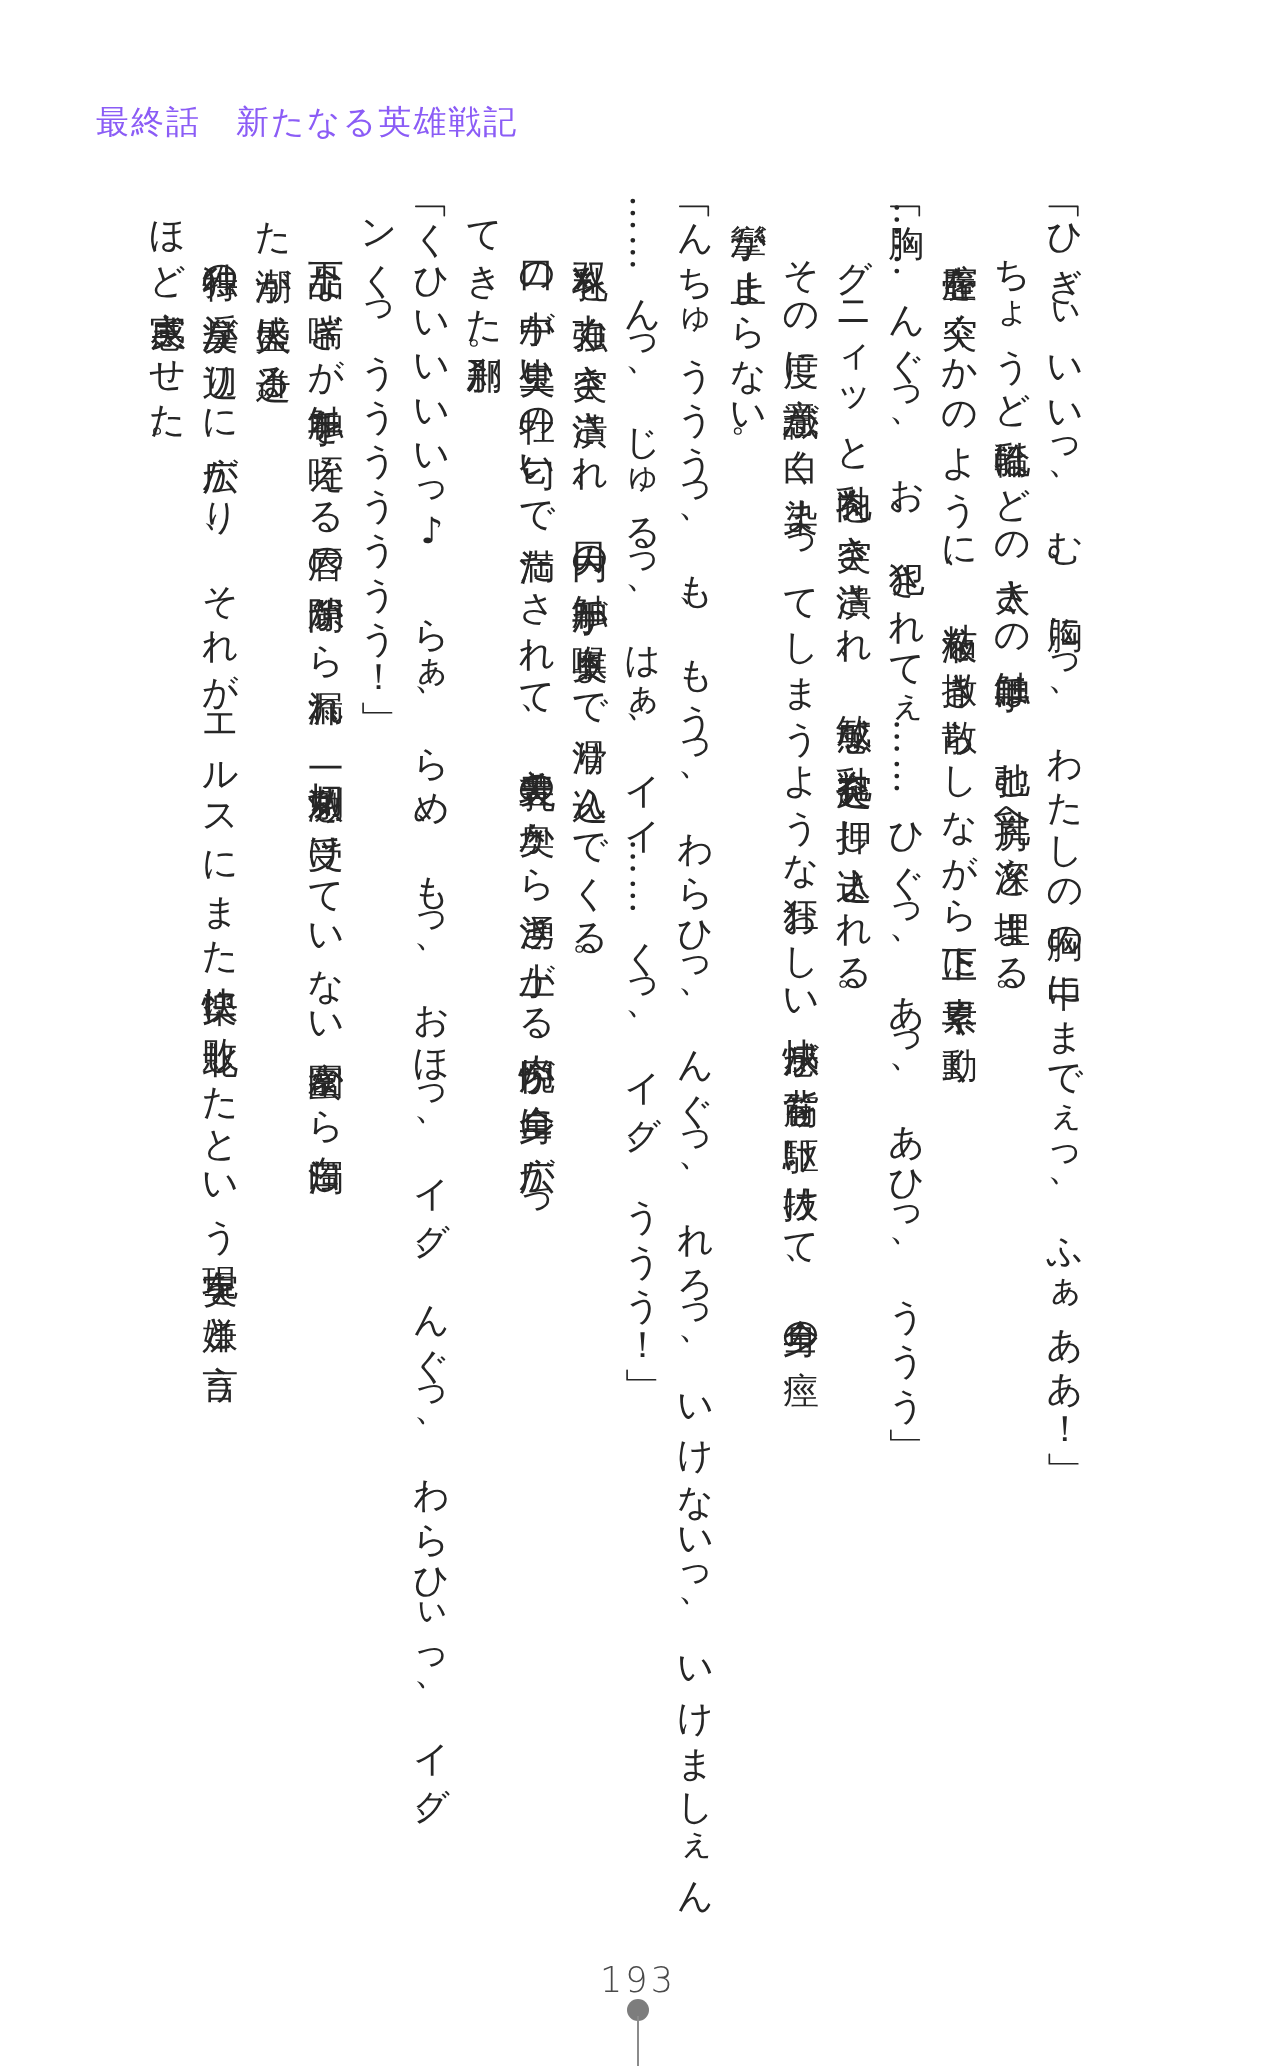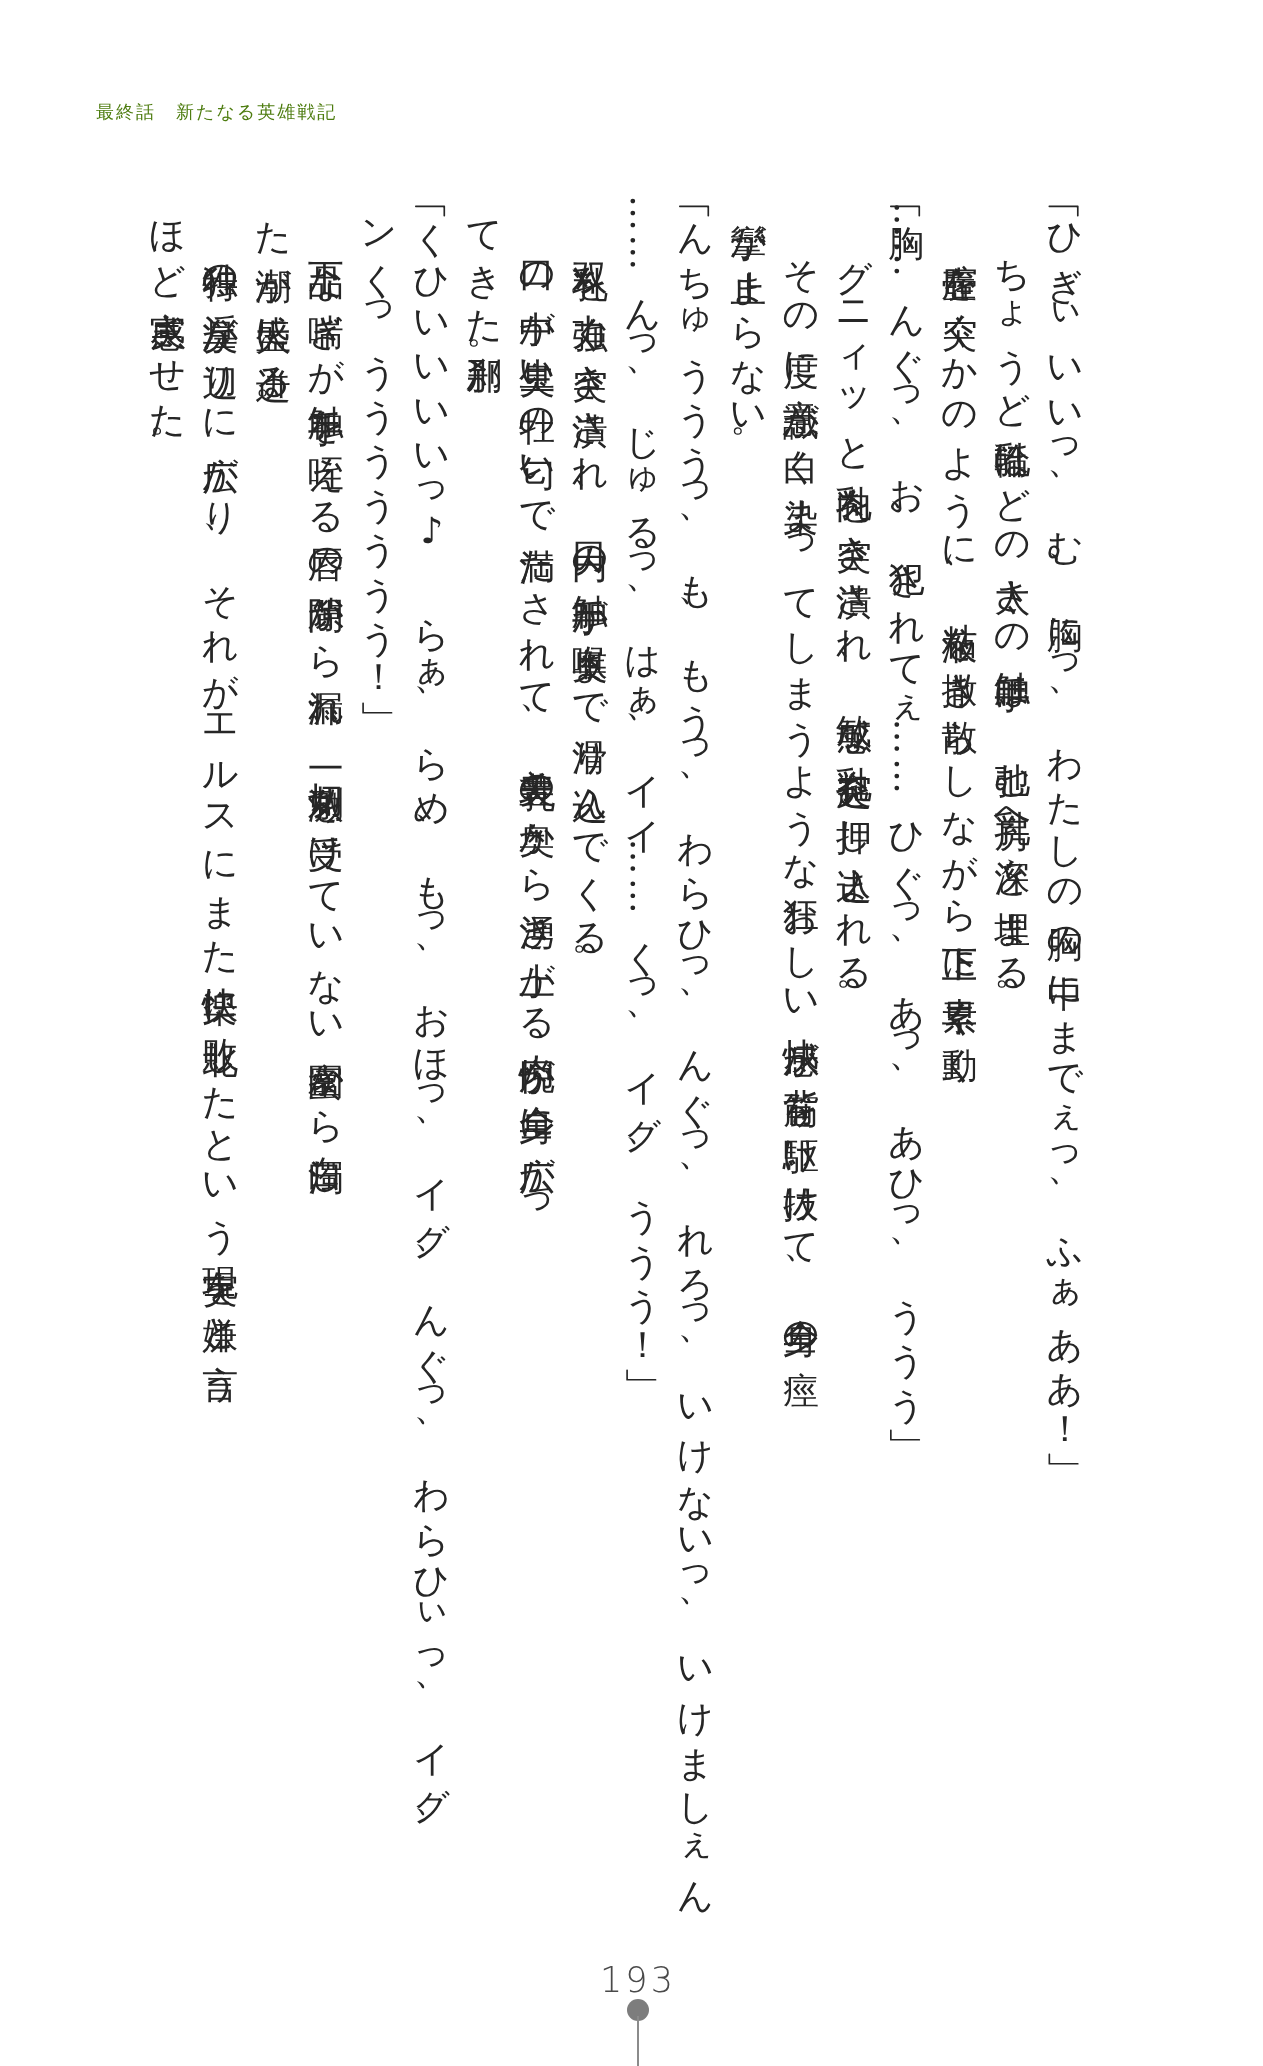--- a/index.html
+++ b/index.html
@@ -13,23 +13,23 @@
     height: 2066px;
     overflow: hidden;
     font-family: "DejaVu Serif", "Liberation Serif", serif;
     color: #262626;
   }
   
   .running-head {
     position: absolute;
     left: 96px;
     top: 100px;
-    font-size: 18px;
+    font-size: 33px;
     letter-spacing: 2px;
-    color: #4d7c0f;
+    color: #8b5cf6;
     white-space: nowrap;
   }
   
   .text-block {
     position: absolute;
     top: 195px;
     right: 172px;
     height: 1575px;
     writing-mode: vertical-rl;
     text-orientation: mixed;

